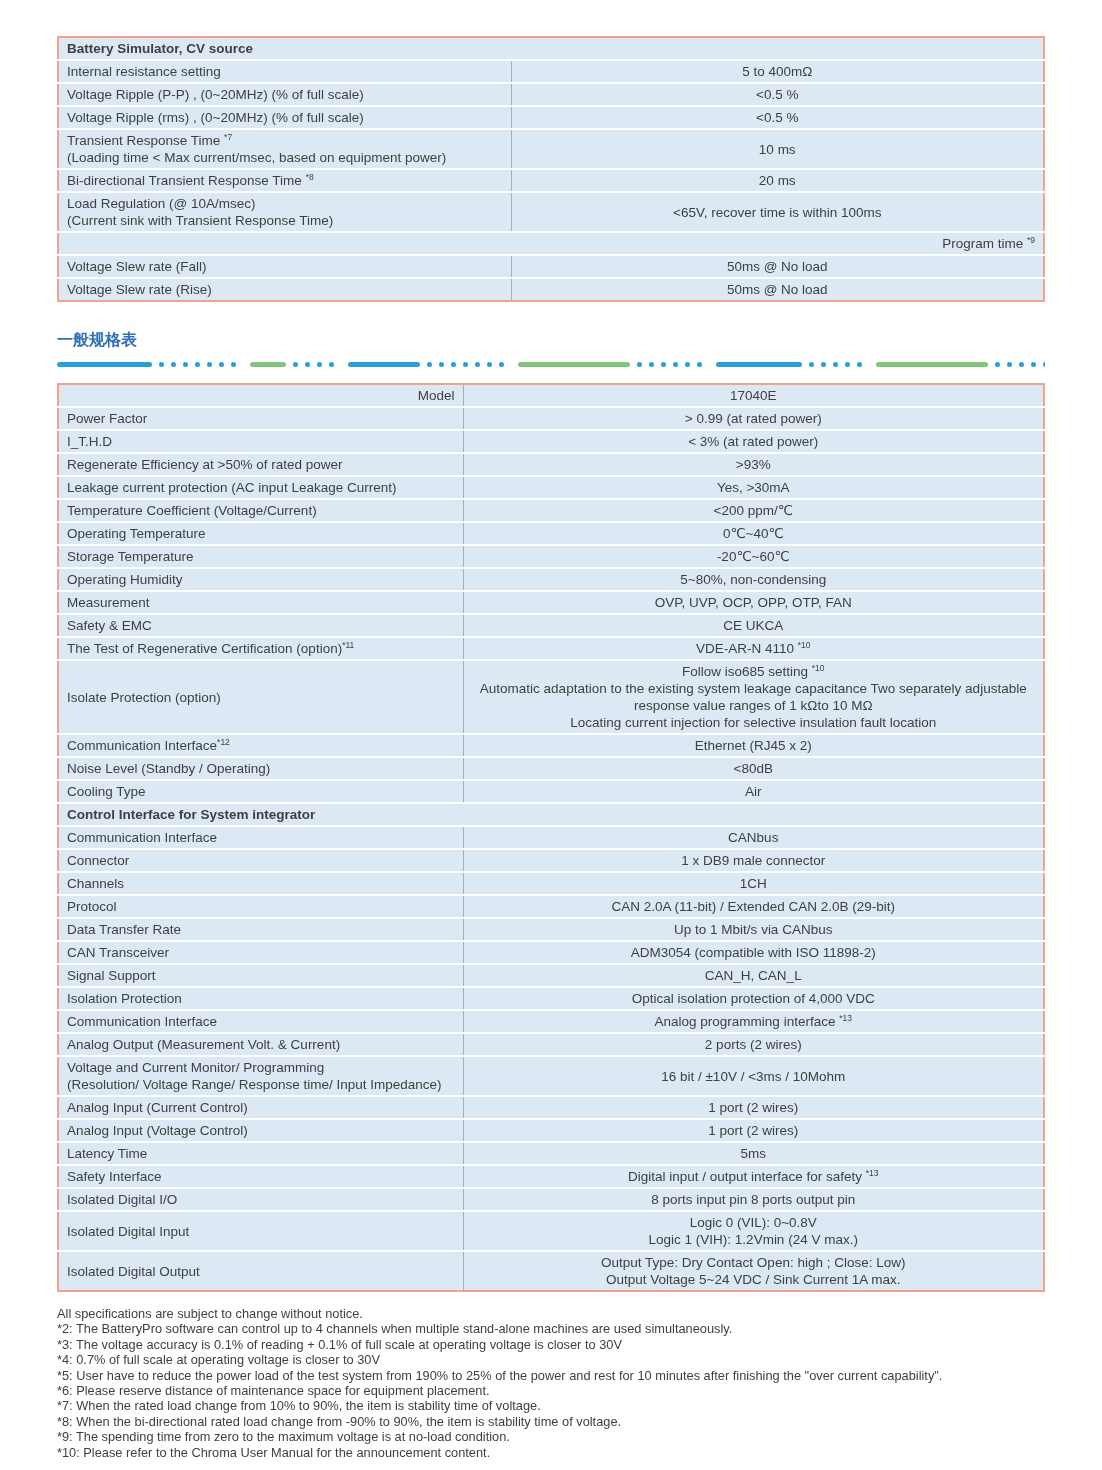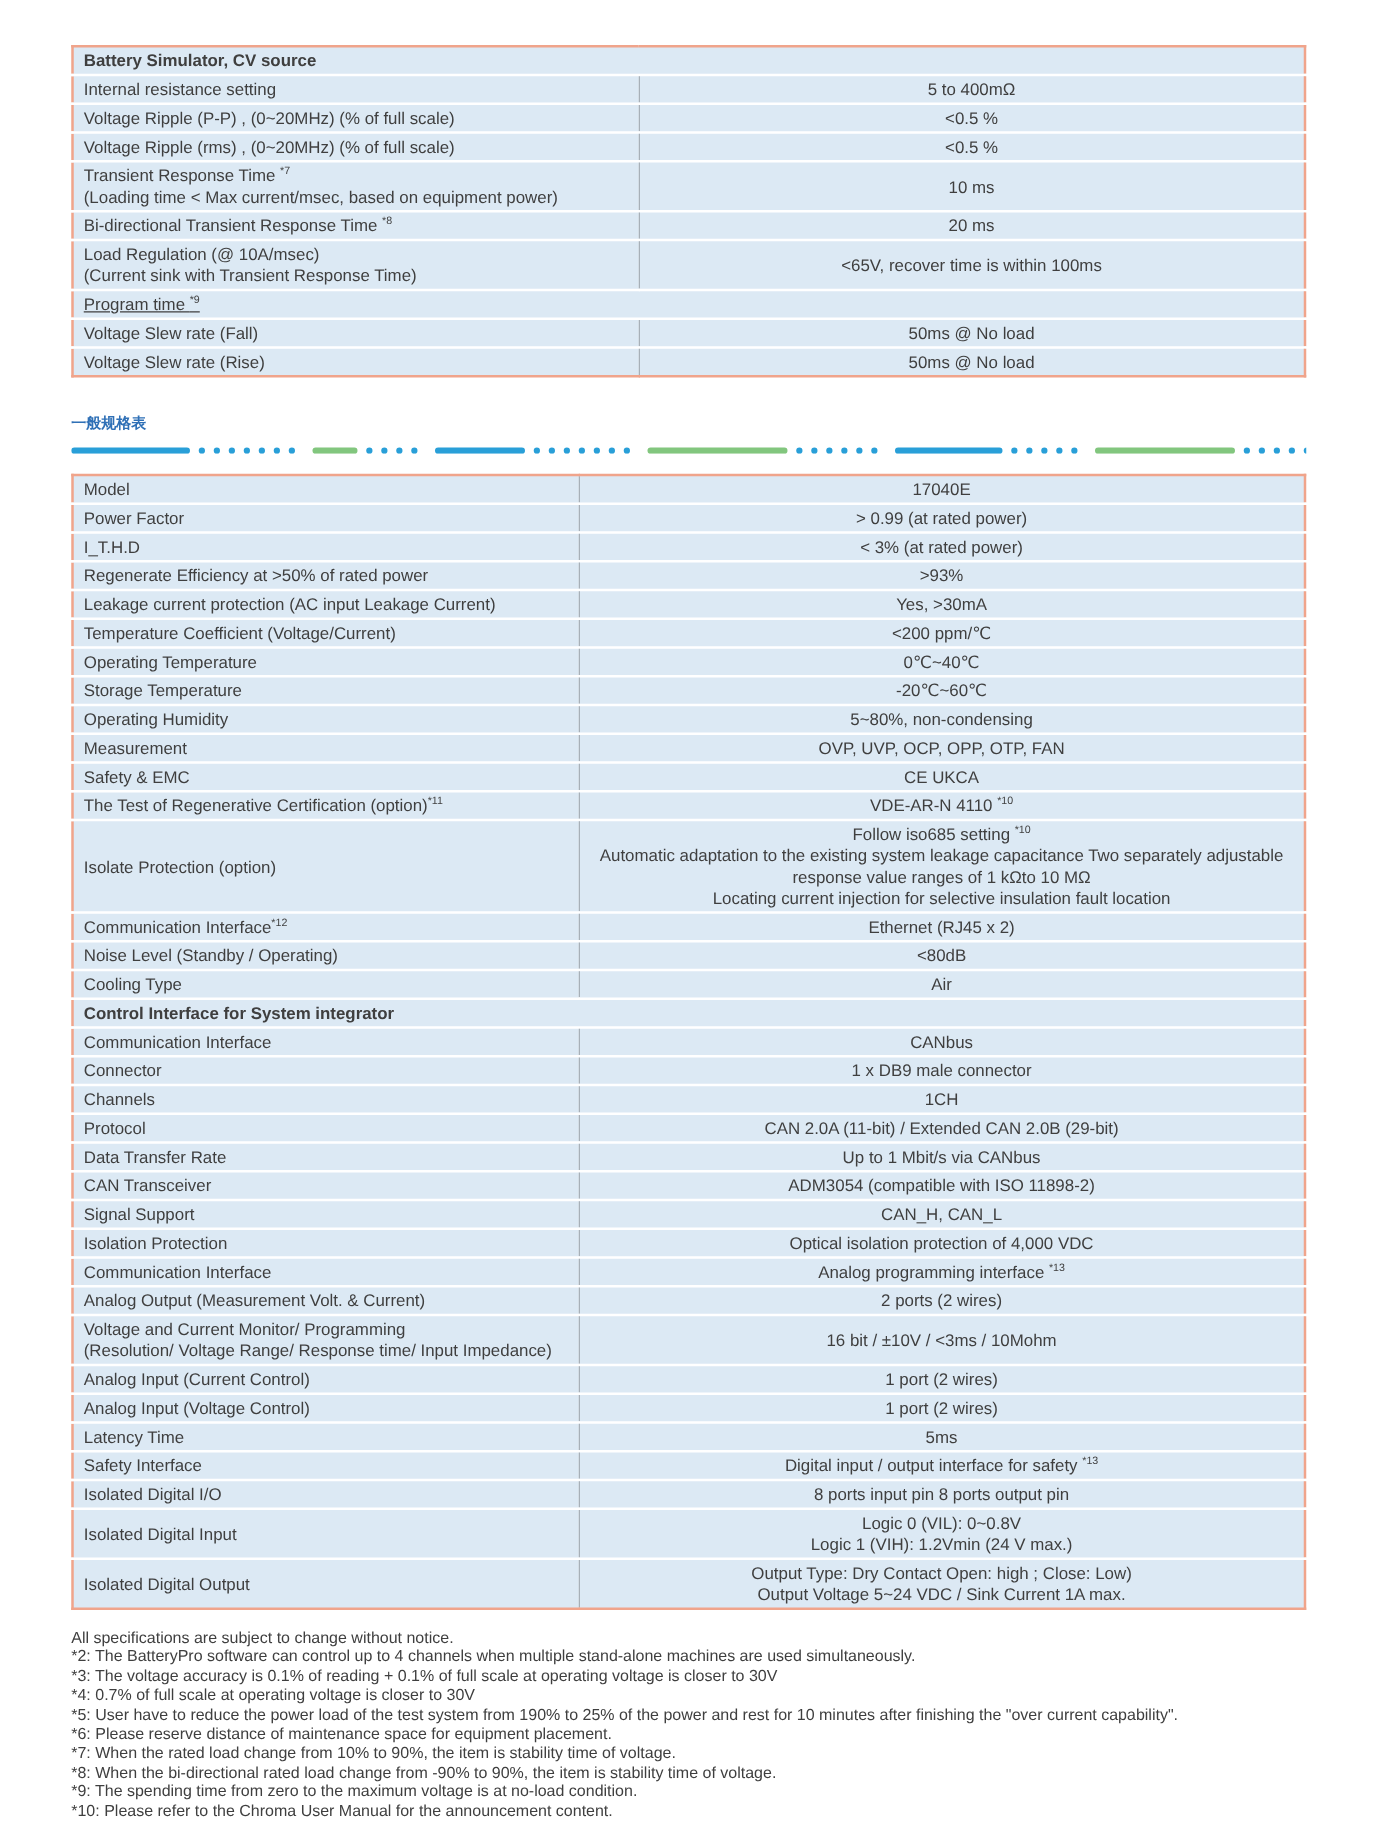--- a/index.html
+++ b/index.html
@@ -28,31 +28,31 @@
   }
   table.spec tr:first-child td{border-top:none;}
   td.label-cell{text-align:left;border-right:1px solid var(--sep,#a7b0b8);}
   td.value-cell{text-align:center;}
   td.section-cell{
     background:var(--headblue,#84c4e5);
     text-align:left;
     font-weight:bold;
   }
   td.head-label,td.head-value{background:var(--headblue,#84c4e5);}
-  td.head-label{text-align:left;border-right:1px solid var(--sep,#a7b0b8);margin-top:16px;}
+  td.head-label{text-align:right;border-right:1px solid var(--sep,#a7b0b8);margin-top:16px;}
   td.head-value{text-align:center;}
-  td.full-cell{text-align:left;text-decoration:underline;}
+  td.full-cell{text-align:right;}
   col.c1-top{width:453px;}
   col.c1-main{width:405px;}
   sup{font-size:8.5px;line-height:0;vertical-align:super;}
 
   .gap-after-top{height:28px;}
   h2.sec-title{
     margin:0 0 10px 0;
-    font-size:12px;
+    font-size:16px;
     font-weight:bold;
     color:var(--titleblue,#2f70b6);
   }
   .deco-line{
     width:988px;height:6px;
     display:flex;align-items:center;
     overflow:hidden;
     margin:0 0 16px 0;
   }
   .deco-line .seg{flex:0 0 auto;height:5px;border-radius:3px;}

